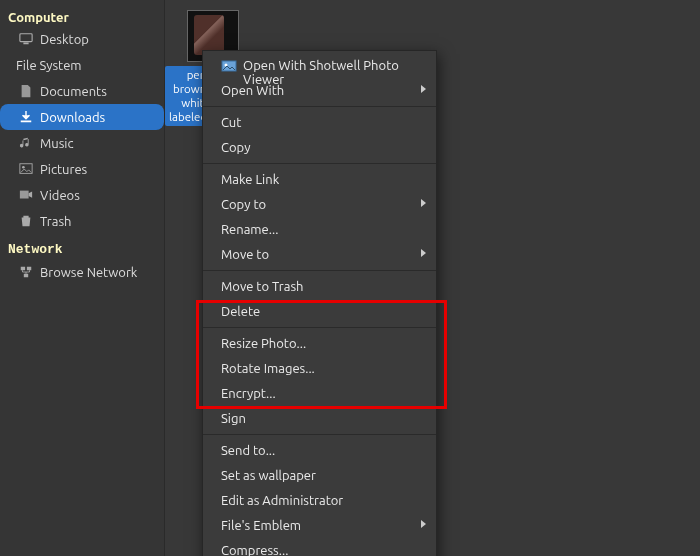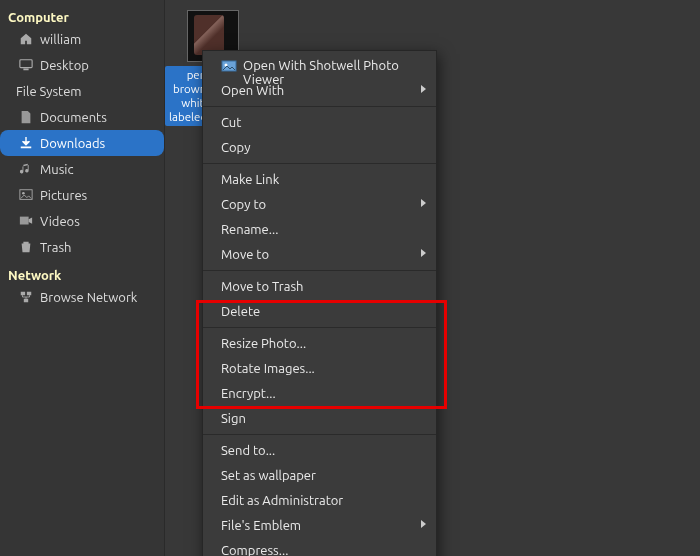--- a/index.html
+++ b/index.html
@@ -154,28 +154,20 @@
 </style>
 </head>
 <body>
 
 <div class="sidebar">
   <div class="sb-section">Computer</div>
 
   <div class="sb-item">
     <span class="sb-icon">
         <svg width="14" height="14" viewBox="0 0 16 16">
-          <path fill="currentColor" d="M8 2l6 5v7H9v-4H7v4H2V7z"></path>
-        </svg>
-      </span>
-    <span>william</span>
-  </div>
-  <div class="sb-item">
-    <span class="sb-icon">
-        <svg width="14" height="14" viewBox="0 0 16 16">
           <rect x="1" y="2" width="14" height="9" rx="1" fill="none" stroke="currentColor" stroke-width="1.3"></rect>
           <rect x="5" y="12" width="6" height="2" fill="currentColor"></rect>
         </svg>
       </span>
     <span>Desktop</span>
   </div>
   <div class="sb-item" style="padding-left:16px;">
     <span>File System</span>
   </div>
   <div class="sb-item">
@@ -224,21 +216,21 @@
   </div>
   <div class="sb-item">
     <span class="sb-icon">
         <svg width="14" height="14" viewBox="0 0 16 16">
           <path fill="currentColor" d="M3 4h10l-1 10H4zM5 2h6v2H5z"></path>
         </svg>
       </span>
     <span>Trash</span>
   </div>
 
-  <div class="sb-section" style="margin-top:4px;">Network</div>
+  <div class="sb-section" style="margin-top:4px;font-family:Liberation Mono, monospace;">Network</div>
   <div class="sb-item">
     <span class="sb-icon">
         <svg width="14" height="14" viewBox="0 0 16 16">
           <rect x="2" y="2" width="5" height="4" fill="currentColor"></rect>
           <rect x="9" y="2" width="5" height="4" fill="currentColor"></rect>
           <rect x="5.5" y="10" width="5" height="4" fill="currentColor"></rect>
           <path d="M4 6v2h8V6M8 8v2" stroke="currentColor" fill="none"></path>
         </svg>
       </span>
     <span>Browse Network</span>

